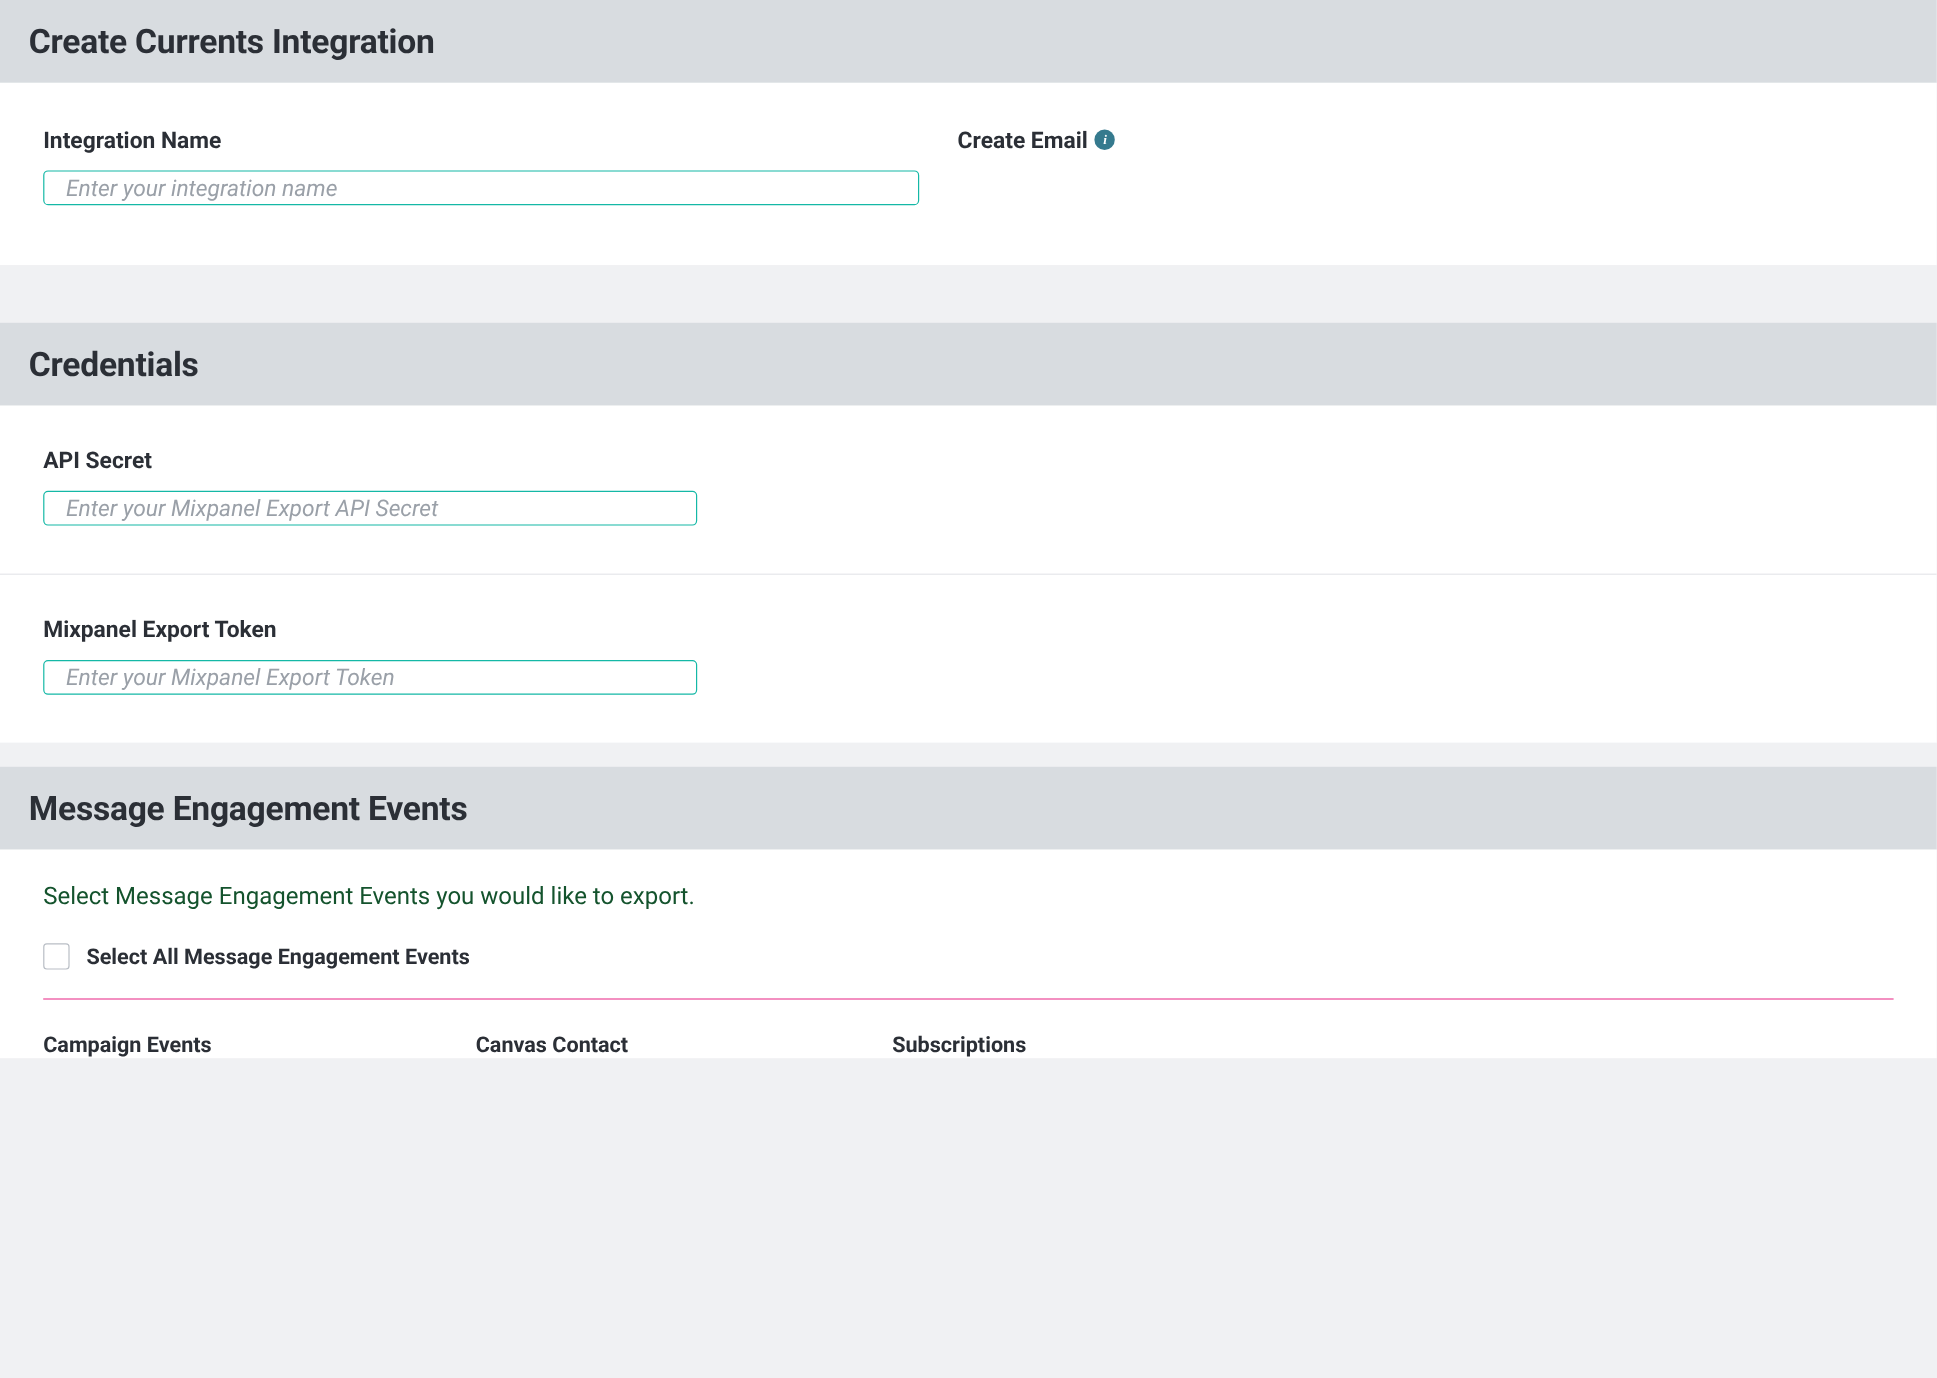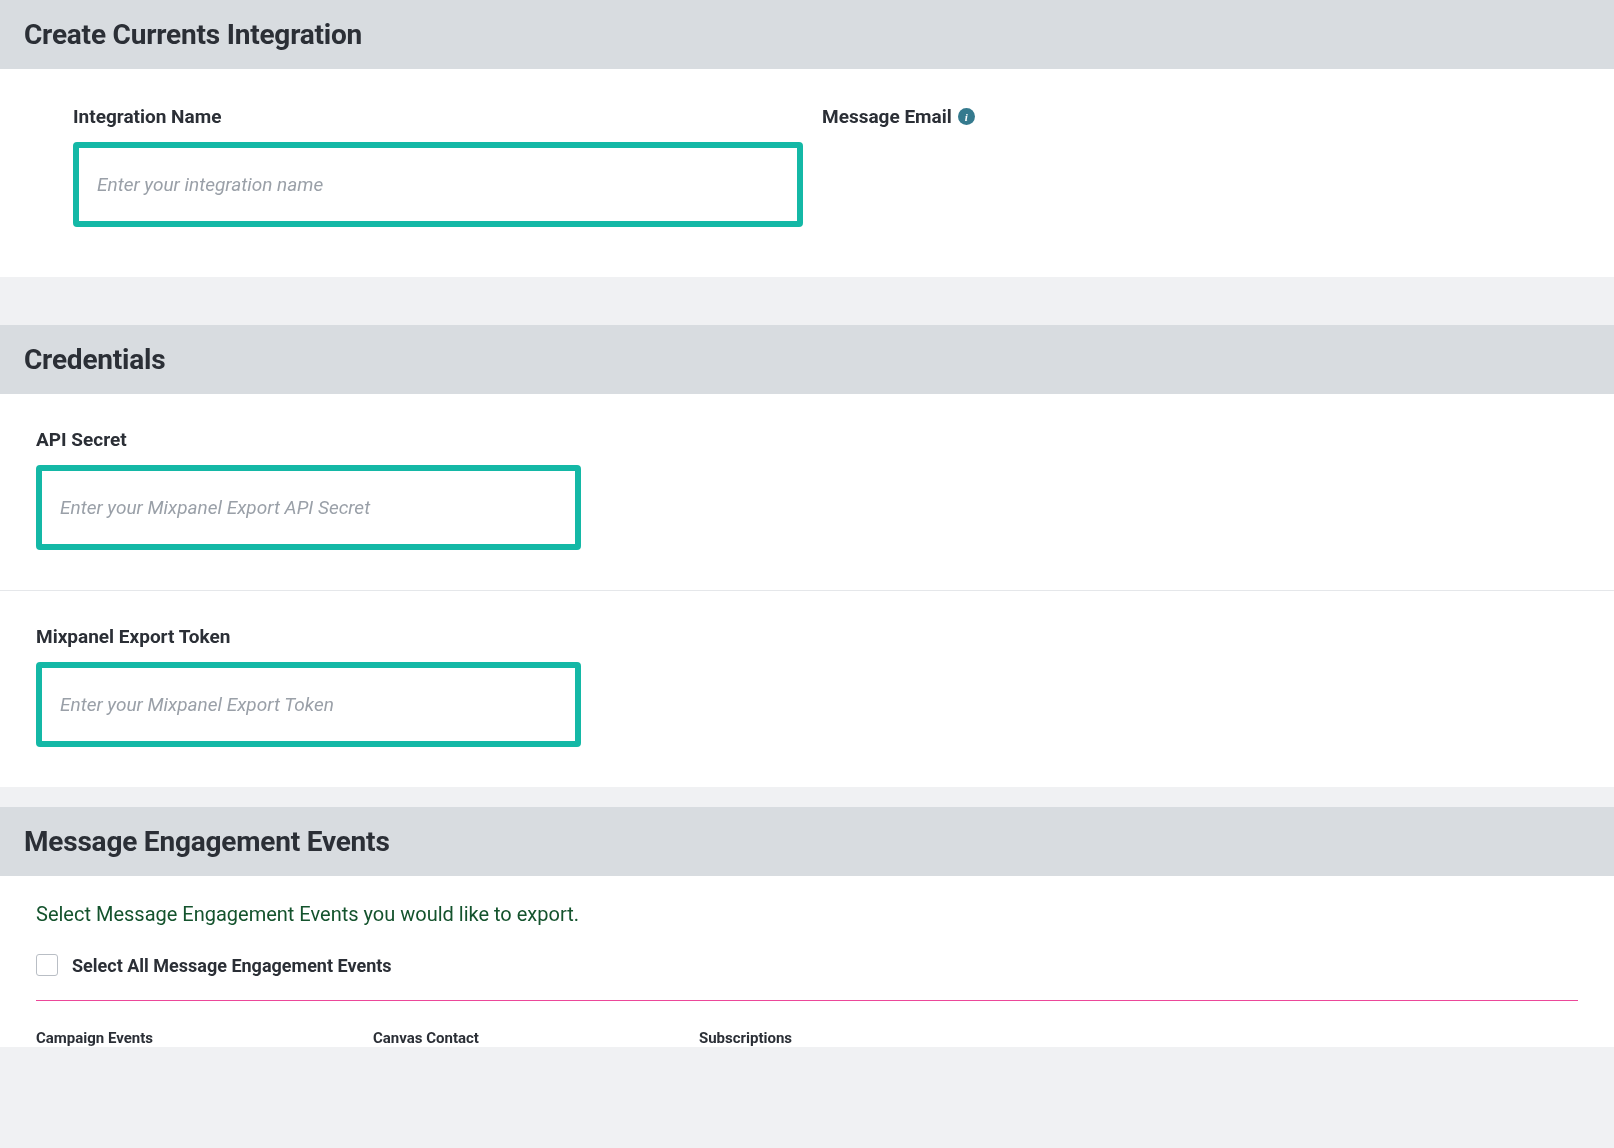--- a/index.html
+++ b/index.html
@@ -20,40 +20,39 @@
       font-weight: 700;
       letter-spacing: -0.2px;
       color: #2b2f36;
     }
     .section-body {
       background: #ffffff;
       padding: 36px 36px 50px 36px;
     }
     .form-row {
       display: flex;
-      gap: 19px;
-      margin-left: 37px;
+      gap: 32px;
     }
     .form-group {
       display: flex;
       flex-direction: column;
     }
     .form-label {
       font-size: 19px;
       font-weight: 700;
       color: #2b2f36;
       margin-bottom: 14px;
       display: flex;
       align-items: center;
       gap: 6px;
     }
     .text-input {
-      border: 6px solid #14b8a6;
+      border: 1px solid #14b8a6;
       border-radius: 4px;
-      padding: 25px 18px;
+      padding: 2px 18px;
       font-size: 19px;
       font-style: italic;
       color: #2b2f36;
       background: #ffffff;
       font-family: inherit;
     }
     .text-input::placeholder {
       color: #9aa0a8;
       font-style: italic;
     }
@@ -120,42 +119,42 @@
       font-size: 18px;
       font-weight: 700;
       color: #2b2f36;
     }
     .columns-row {
       display: flex;
       gap: 220px;
       padding-top: 28px;
     }
     .column-heading {
-      font-size: 15px;
+      font-size: 18px;
       font-weight: 700;
       color: #2b2f36;
     }
     .events-body {
       background: #ffffff;
       padding: 26px 36px 0 36px;
     }
   </style>
 </head>
 <body>
 
 <div class="section-header">Create Currents Integration</div>
 <div class="section-body">
   <div class="form-row">
     <div class="form-group">
       <label class="form-label">Integration Name</label>
       <input type="text" class="text-input input-wide" placeholder="Enter your integration name" style="">
     </div>
     <div class="form-group">
       <label class="form-label">
-        <span>Message Email</span>
+        <span>Create Email</span>
         <span class="info-icon">i</span>
       </label>
     </div>
   </div>
 </div>
 
 <div class="gap-section"></div>
 
 <div class="section-header">Credentials</div>
 <div class="credentials-body">

